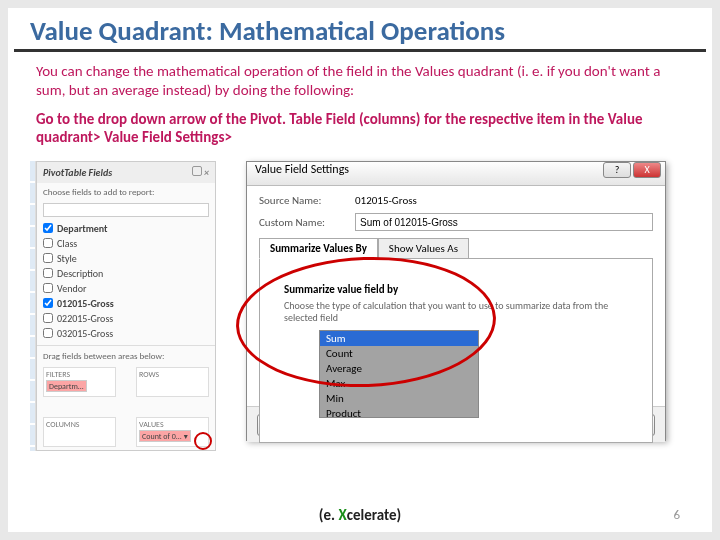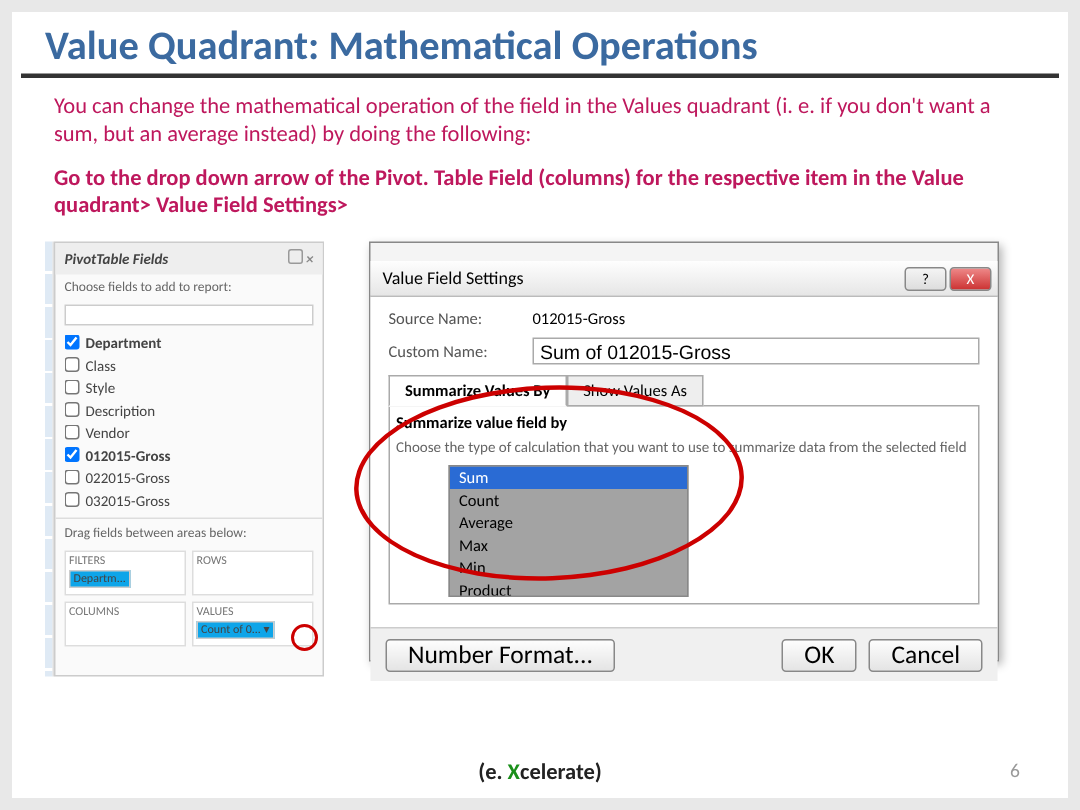--- a/index.html
+++ b/index.html
@@ -58,26 +58,26 @@
   .pane-left .search {
     margin: 2px 6px; height: 14px; border: 1px solid #ccc; background: #fff;
   }
   .pane-left .fl { padding: 2px 6px; }
   .pane-left .fl label { display: flex; align-items: center; gap: 4px; padding: 1px 0; }
   .pane-left .fl input { width: 10px; height: 10px; }
   .pane-left .fl .sel { font-weight: 700; }
   .pane-left .drag { padding: 4px 6px; color: #666; font-size: 9px; border-top: 1px solid #ddd; margin-top: 2px;}
   .pane-left .quad {
     display: grid; grid-template-columns: 1fr 1fr; grid-template-rows: 30px 30px;
-    gap: 4px; padding: 2px 6px 6px 6px;
+    gap: 20px; padding: 2px 6px 6px 6px;
   }
   .pane-left .qcell { border: 1px solid #ddd; background: #fff; font-size: 9px; padding: 1px 2px; position: relative; }
   .pane-left .qcell .qh { color: #777; font-size: 8px; }
   .pane-left .qcell .chip {
-    background: #0ea5e9; border: 1px solid #ccc; font-size: 8px; padding: 0 2px;
+    background: #fca5a5; border: 1px solid #ccc; font-size: 8px; padding: 0 2px;
     display: inline-block; margin-top: 1px; position: relative;
   }
   .circle-red-small {
     position: absolute;
     border: 2px solid #c00; border-radius: 50%;
     width: 18px; height: 18px;
     right: -4px; bottom: -4px;
     pointer-events: none;
   }
   
@@ -86,48 +86,47 @@
     width: 420px; height: 280px;
     background: #f4f4f4;
     border: 1px solid #888;
     box-shadow: 2px 2px 6px rgba(0,0,0,.3);
     font-size: 11px;
   }
   .dialog .titlebar {
     height: 24px;
     background: linear-gradient(#fefefe,#e6e6e6);
     border-bottom: 1px solid #bbb;
-    display: flex; align-items: center; justify-content: space-between;
+    display: flex; align-items: flex-start; justify-content: space-between;
     padding: 0 4px 0 8px;
     font-size: 12px;
-    margin-top: 12px;
   }
   .dialog .titlebar .wbtns { display: flex; gap: 2px; }
   .dialog .wbtn {
     width: 28px; height: 16px; border: 1px solid #888;
     background: linear-gradient(#f4f4f4,#ddd);
     border-radius: 3px;
     font-size: 10px; text-align: center; line-height: 14px;
     cursor: pointer;
   }
   .dialog .wbtn.close { background: linear-gradient(#e88,#c33); color: #fff; }
   .dialog .inner { padding: 8px 12px; background: #fff; height: 220px; position: relative; }
   .dialog .row { display: flex; align-items: center; gap: 6px; margin-bottom: 6px; font-size: 11px; }
   .dialog .row .lab { color: #555; width: 90px; }
   .dialog .row input[type=text] {
-    flex: 1; height: 18px; border: 1px solid #aaa; padding: 0 4px; font-size: 13px;
+    flex: 1; height: 18px; border: 1px solid #aaa; padding: 0 4px; font-size: 10px;
   }
   .dialog .tabs { display: flex; gap: 0; margin-top: 6px; }
   .dialog .tab {
     padding: 3px 10px; border: 1px solid #aaa; background: #eee; font-size: 11px;
     position: relative; top: 1px; cursor: pointer;
   }
   .dialog .tab.active { background: #fff; border-bottom: 1px solid #fff; font-weight: 700; }
   .dialog .tabbody {
-    border: 1px solid #aaa; padding: 4px; background: #fff;
+    border: 1px solid #aaa; padding: 24px; background: #fff;
   }
   .dialog .tabbody .h { font-weight: 700; margin-bottom: 4px; }
   .dialog .tabbody .d { color: #666; font-size: 10px; line-height: 1.2; margin-bottom: 6px; }
   .dialog .listbox {
     border: 1px solid #888; width: 160px; height: 88px; overflow: hidden;
     background: #a3a3a3; font-size: 11px; margin-left: 35px;
   }
   .dialog .listbox .opt { padding: 1px 6px; cursor: pointer; }
   .dialog .listbox .opt.sel { background: #2a6bd4; color: #fff; }
   .dialog .footer {

